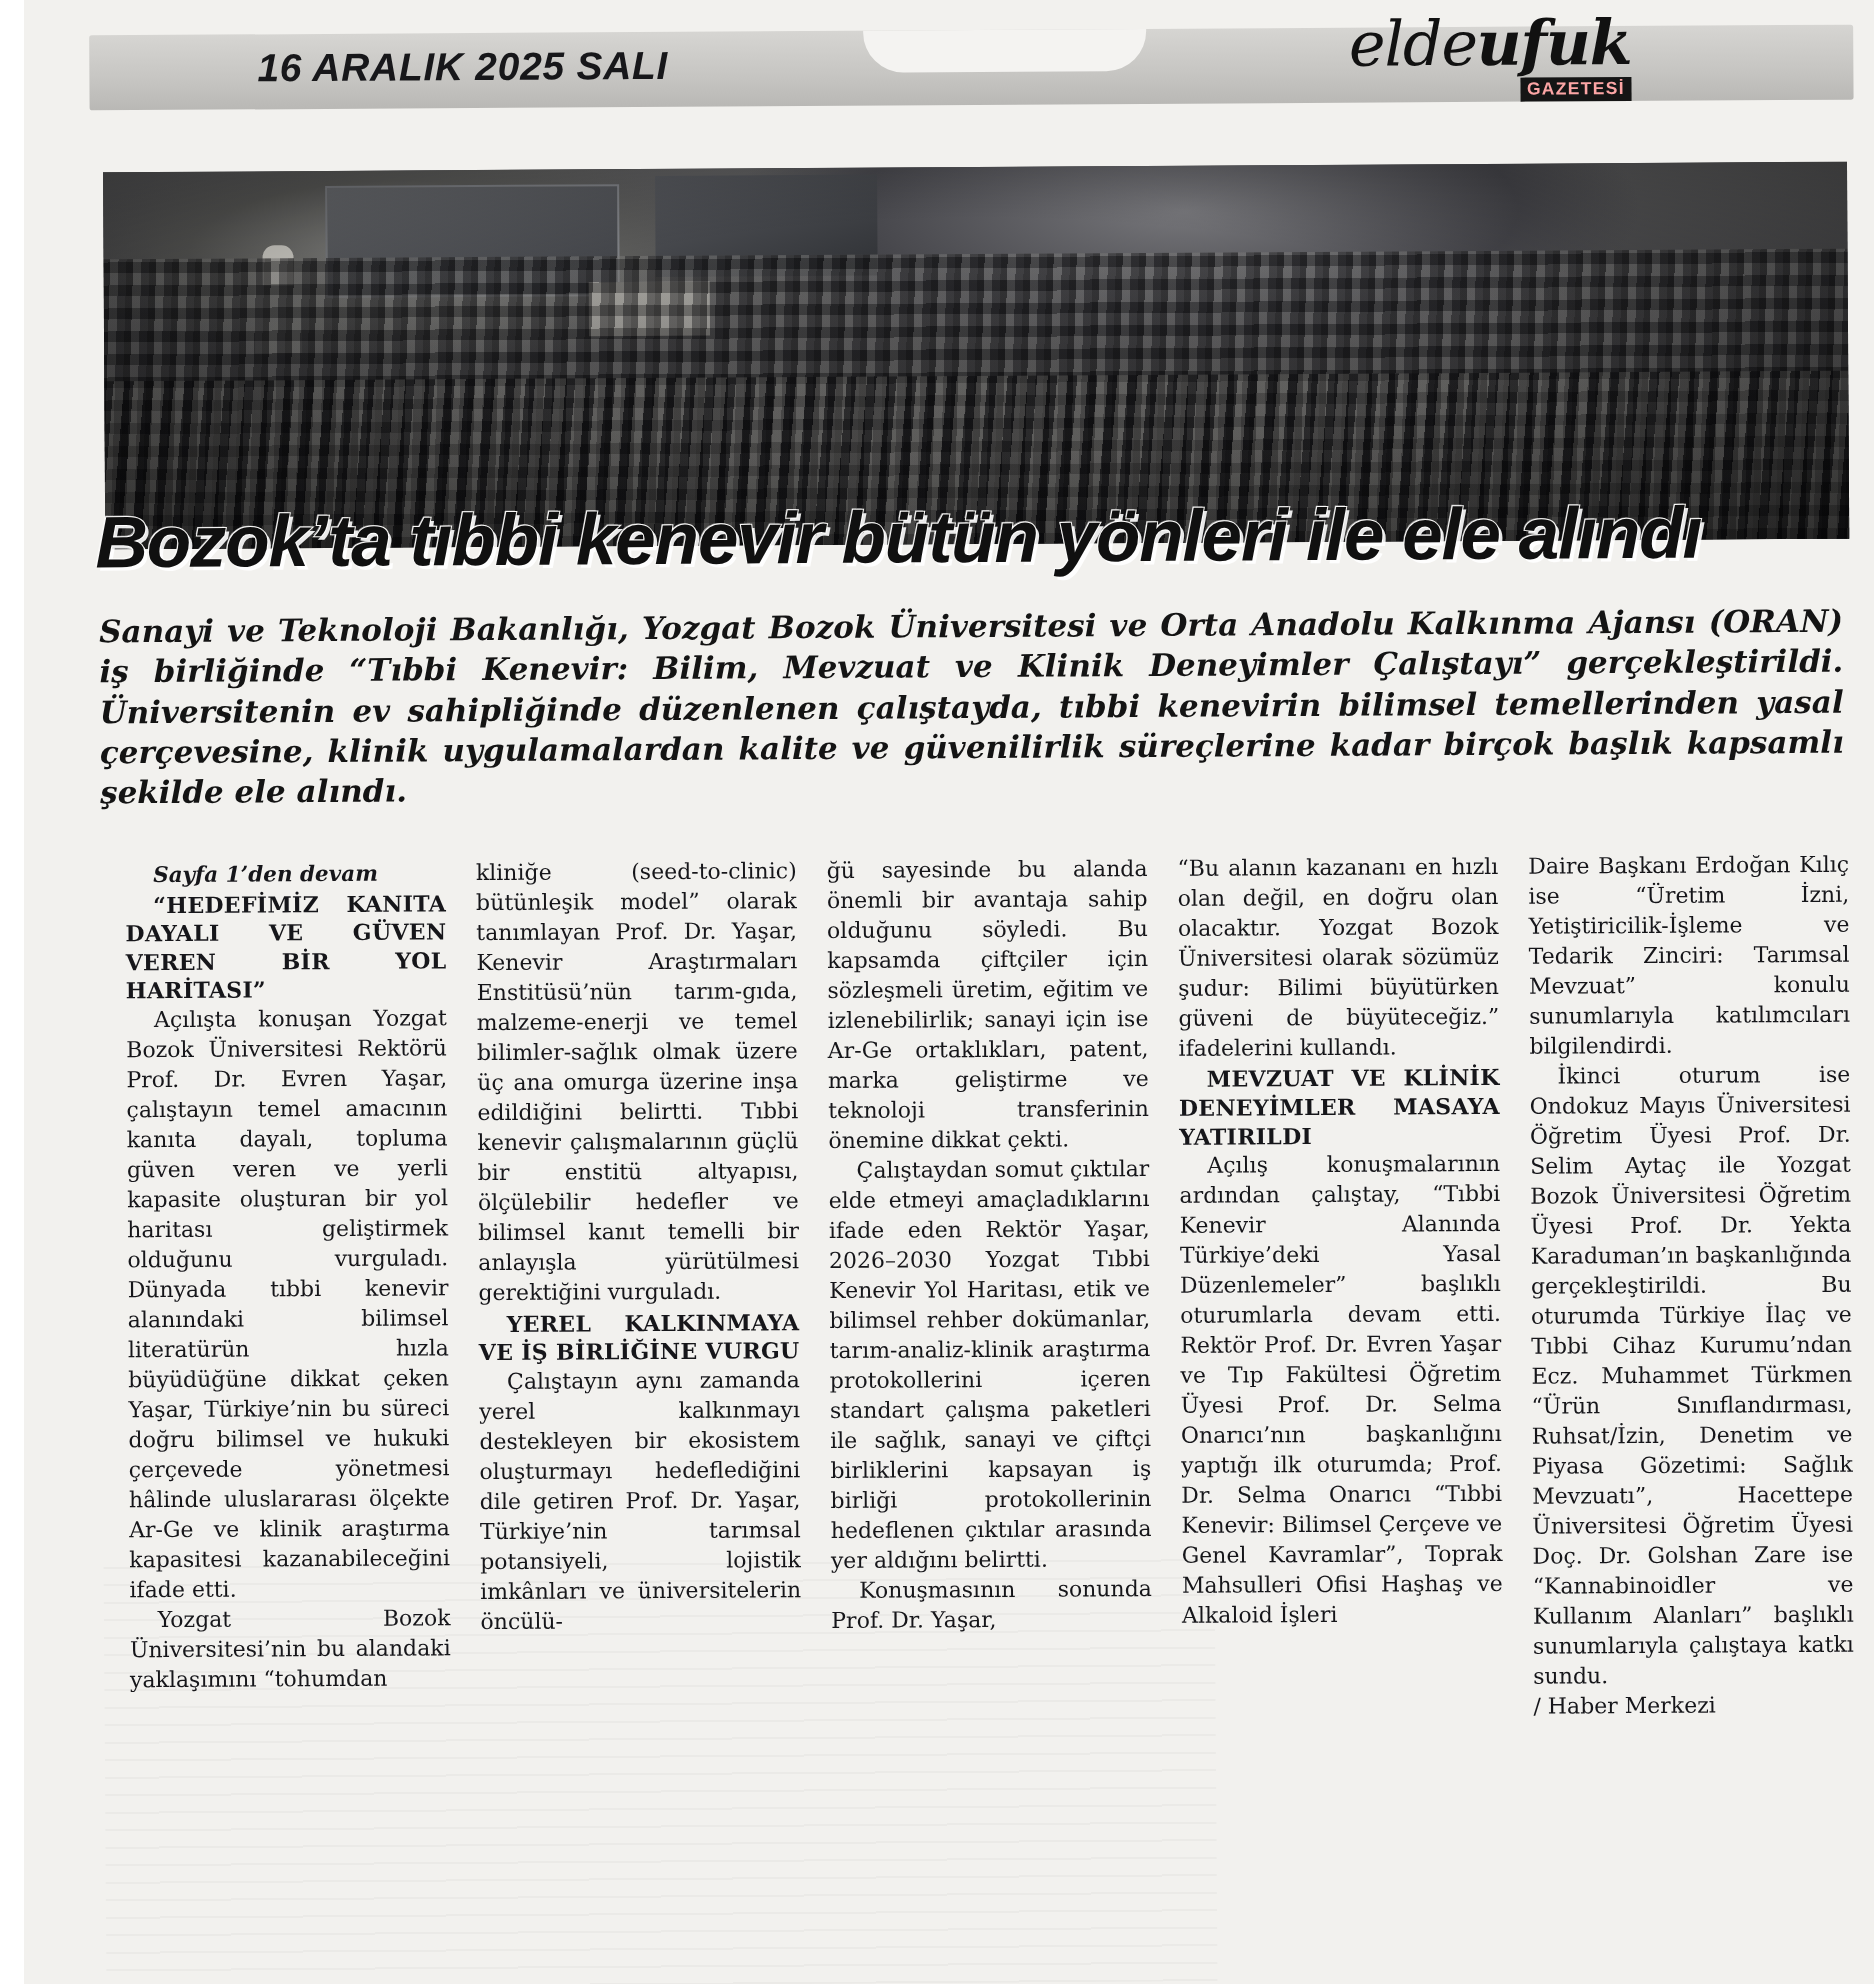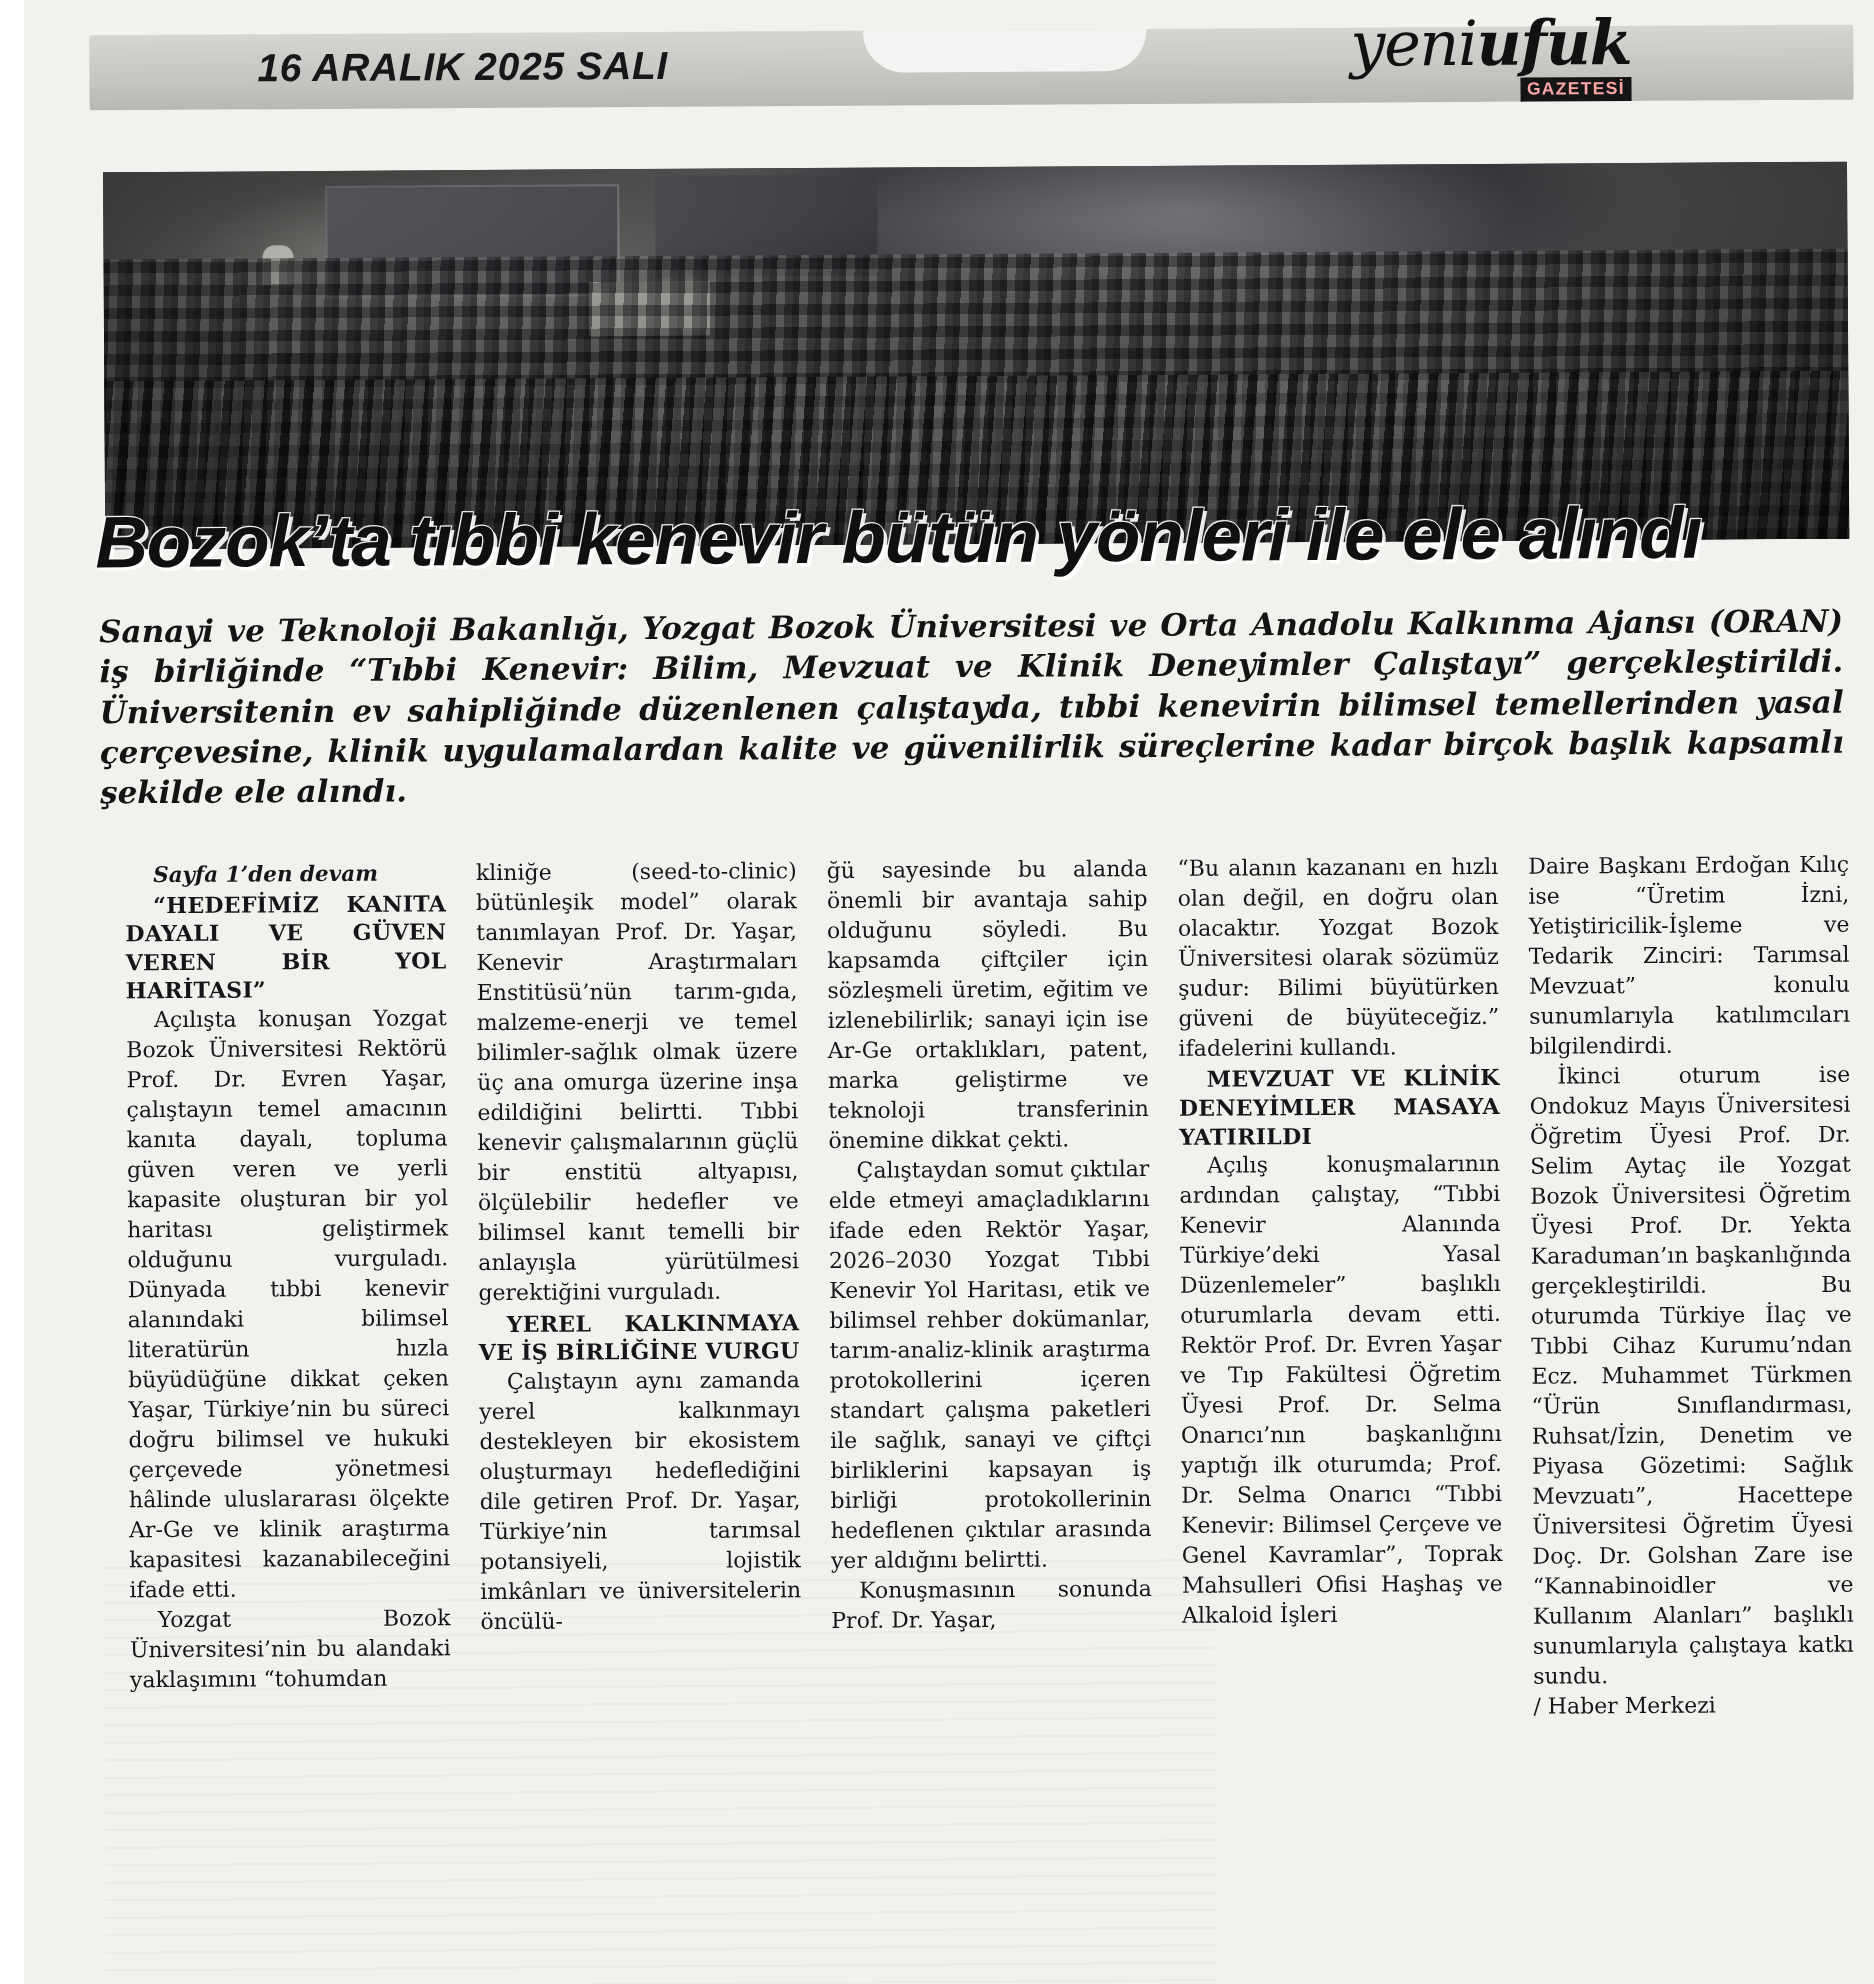--- a/index.html
+++ b/index.html
@@ -257,21 +257,21 @@
 <body>
 
 <div class="page">
 
   <div class="masthead paper-skew">
     <div class="masthead-bar"></div>
     <div class="masthead-notch"></div>
     <div class="masthead-date">16 ARALIK 2025 SALI</div>
     <div class="logo">
       <div class="logo-main">
-        <span class="light">yeni</span><span>ufuk</span>
+        <span class="light">elde</span><span>ufuk</span>
       </div>
       <div class="logo-sub">GAZETESİ</div>
     </div>
   </div>
 
   <div class="photo paper-skew">
     <div class="stage"></div>
     <div class="screen"></div>
     <div class="screen2"></div>
     <div class="table"></div>

